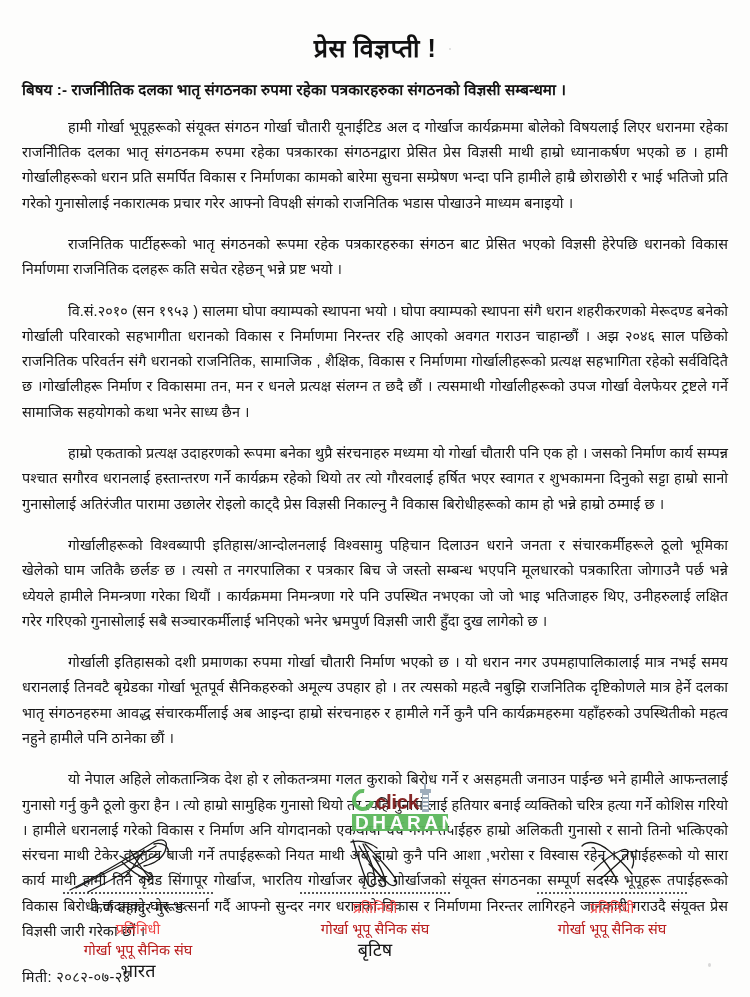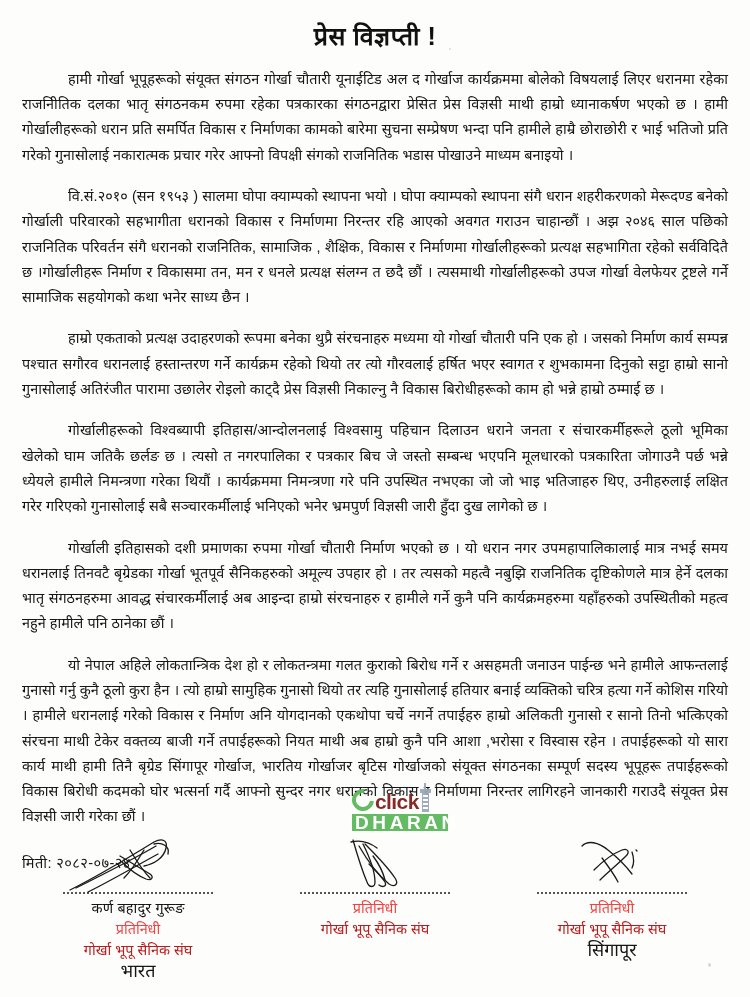--- a/index.html
+++ b/index.html
@@ -11,21 +11,21 @@
     width: 750px; height: 997px;
     font-family: "Liberation Sans", "DejaVu Sans", sans-serif;
     color: #151515;
     position: relative;
     overflow: hidden;
   }
   .page {
     position: relative;
     width: 750px; height: 997px;
     background: #fdfdfc;
-    padding: 0 22px;
+    padding: 12px 22px;
   }
   
   .doc-title {
     text-align: center;
     font-size: 25px;
     font-weight: bold;
     letter-spacing: 0.5px;
     padding-top: 22px;
     line-height: 1.15;
     color: #111;
@@ -165,23 +165,25 @@
   
   .speck { position: absolute; background: #d8d8d8; border-radius: 50%; }
 </style>
 </head>
 <body>
 
 <div class="page">
 
   <div class="doc-title">प्रेस विज्ञप्ती !</div>
 
+  <div class="subject-line">बिषय :- राजनीितिक दलका भातृ संगठनका रुपमा रहेका पत्रकारहरुका संगठनको विज्ञसी सम्बन्धमा ।</div>
 
   <div class="body-block">
     <p class="para">हामी गोर्खा भूपूहरूको संयूक्त संगठन गोर्खा चौतारी यूनाईटिड अल द गोर्खाज कार्यक्रममा बोलेको विषयलाई लिएर धरानमा रहेका राजनीितिक दलका भातृ संगठनकम रुपमा रहेका पत्रकारका संगठनद्वारा प्रेसित प्रेस विज्ञसी माथी हाम्रो ध्यानाकर्षण भएको छ । हामी गोर्खालीहरूको धरान प्रति समर्पित विकास र निर्माणका कामको बारेमा सुचना सम्प्रेषण भन्दा पनि हामीले हाम्रै छोराछोरी र भाई भतिजो प्रति गरेको गुनासोलाई नकारात्मक प्रचार गरेर आफ्नो विपक्षी संगको राजनितिक भडास पोखाउने माध्यम बनाइयो ।</p>
+    <p class="para">राजनितिक पार्टीहरूको भातृ संगठनको रूपमा रहेक पत्रकारहरुका संगठन बाट प्रेसित भएको विज्ञसी हेरेपछि धरानको विकास निर्माणमा राजनितिक दलहरू कति सचेत रहेछन् भन्ने प्रष्ट भयो ।</p>
     <p class="para">वि.सं.२०१० (सन १९५३ ) सालमा घोपा क्याम्पको स्थापना भयो । घोपा क्याम्पको स्थापना संगै धरान शहरीकरणको मेरूदण्ड बनेको गोर्खाली परिवारको सहभागीता धरानको विकास र निर्माणमा निरन्तर रहि आएको अवगत गराउन चाहान्छौं । अझ २०४६ साल पछिको राजनितिक परिवर्तन संगै धरानको राजनितिक, सामाजिक , शैक्षिक, विकास र निर्माणमा गोर्खालीहरूको प्रत्यक्ष सहभागिता रहेको सर्वविदितै छ ।गोर्खालीहरू निर्माण र विकासमा तन, मन र धनले प्रत्यक्ष संलग्न त छदै छौं । त्यसमाथी गोर्खालीहरूको उपज गोर्खा वेलफेयर ट्रष्टले गर्ने सामाजिक सहयोगको कथा भनेर साध्य छैन ।</p>
     <p class="para">हाम्रो एकताको प्रत्यक्ष उदाहरणको रूपमा बनेका थुप्रै संरचनाहरु मध्यमा यो गोर्खा चौतारी पनि एक हो । जसको निर्माण कार्य सम्पन्न पश्चात सगौरव धरानलाई हस्तान्तरण गर्ने कार्यक्रम रहेको थियो तर त्यो गौरवलाई हर्षित भएर स्वागत र शुभकामना दिनुको सट्टा हाम्रो सानो गुनासोलाई अतिरंजीत पारामा उछालेर रोइलो काट्दै प्रेस विज्ञसी निकाल्नु नै विकास बिरोधीहरूको काम हो भन्ने हाम्रो ठम्माई छ ।</p>
     <p class="para">गोर्खालीहरूको विश्वब्यापी इतिहास/आन्दोलनलाई विश्वसामु पहिचान दिलाउन धराने जनता र संचारकर्मीहरूले ठूलो भूमिका खेलेको घाम जतिकै छर्लङ छ । त्यसो त नगरपालिका र पत्रकार बिच जे जस्तो सम्बन्ध भएपनि मूलधारको पत्रकारिता जोगाउनै पर्छ भन्ने ध्येयले हामीले निमन्त्रणा गरेका थियौं । कार्यक्रममा निमन्त्रणा गरे पनि उपस्थित नभएका जो जो भाइ भतिजाहरु थिए, उनीहरुलाई लक्षित गरेर गरिएको गुनासोलाई सबै सञ्चारकर्मीलाई भनिएको भनेर भ्रमपुर्ण विज्ञसी जारी हुँदा दुख लागेको छ ।</p>
     <p class="para">गोर्खाली इतिहासको दशी प्रमाणका रुपमा गोर्खा चौतारी निर्माण भएको छ । यो धरान नगर उपमहापालिकालाई मात्र नभई समय धरानलाई तिनवटै बृग्रेडका गोर्खा भूतपूर्व सैनिकहरुको अमूल्य उपहार हो । तर त्यसको महत्वै नबुझि राजनितिक दृष्टिकोणले मात्र हेर्ने दलका भातृ संगठनहरुमा आवद्ध संचारकर्मीलाई अब आइन्दा हाम्रो संरचनाहरु र हामीले गर्ने कुनै पनि कार्यक्रमहरुमा यहाँहरुको उपस्थितीको महत्व नहुने हामीले पनि ठानेका छौं ।</p>
     <p class="para">यो नेपाल अहिले लोकतान्त्रिक देश हो र लोकतन्त्रमा गलत कुराको बिरोध गर्ने र असहमती जनाउन पाईन्छ भने हामीले आफन्तलाई गुनासो गर्नु कुनै ठूलो कुरा हैन । त्यो हाम्रो सामुहिक गुनासो थियो तर त्यहि गुनासोलाई हतियार बनाई व्यक्तिको चरित्र हत्या गर्ने कोशिस गरियो । हामीले धरानलाई गरेको विकास र निर्माण अनि योगदानको एकथोपा चर्चे नगर्ने तपाईहरु हाम्रो अलिकती गुनासो र सानो तिनो भत्किएको संरचना माथी टेकेर वक्तव्य बाजी गर्ने तपाईहरूको नियत माथी अब हाम्रो कुनै पनि आशा ,भरोसा र विस्वास रहेन । तपाईहरूको यो सारा कार्य माथी हामी तिनै बृग्रेड सिंगापूर गोर्खाज, भारतिय गोर्खाजर बृटिस गोर्खाजको संयूक्त संगठनका सम्पूर्ण सदस्य भूपूहरू तपाईहरूको विकास बिरोधी कदमको घोर भत्सर्ना गर्दै आफ्नो सुन्दर नगर धरानको विकास र निर्माणमा निरन्तर लागिरहने जानकारी गराउदै संयूक्त प्रेस विज्ञसी जारी गरेका छौं ।</p>
   </div>
 
   <div class="date-line">मिती: २०८२-०७-२४</div>
 
   <div class="watermark">
@@ -233,38 +235,38 @@
             <path d="M64 10 C72 24, 82 38, 94 48 C100 52, 104 48, 100 42 C92 30, 80 18, 70 8"></path>
             <path d="M74 28 C80 34, 86 40, 90 46 C92 50, 88 52, 84 49"></path>
             <path d="M78 20 C84 28, 88 36, 90 44"></path>
             <path d="M56 6 C64 4, 74 6, 82 12"></path>
           </g>
         </svg>
       </div>
       <div class="sig-rule"></div>
       <div class="sig-role">प्रतिनिधी</div>
       <div class="sig-org">गोर्खा भूपू सैनिक संघ</div>
+      <div class="sig-country">बृटिष</div>
     </div>
 
     <div class="sig-col">
       <div class="sig-scribble">
         <svg width="160" height="58" viewBox="0 0 160 58">
           <g fill="none" stroke="#1a1a1a" stroke-width="1.3" stroke-linecap="round">
             <path d="M50 10 C56 4, 66 6, 76 14 C86 22, 94 30, 100 38"></path>
             <path d="M62 34 C70 26, 80 18, 90 14 C96 12, 98 16, 94 20 C86 28, 76 36, 68 44"></path>
             <path d="M70 22 C76 30, 82 38, 86 46"></path>
             <path d="M100 16 C102 22, 102 28, 100 32"></path>
             <path d="M104 14 L105 15"></path>
           </g>
         </svg>
       </div>
       <div class="sig-rule"></div>
       <div class="sig-role">प्रतिनिधी</div>
       <div class="sig-org">गोर्खा भूपू सैनिक संघ</div>
-      <div class="sig-country">सिंगापूर</div>
     </div>
 
   </div>
 
   <div class="speck" style="left:708px; top:963px; width:3px; height:4px;"></div>
   <div class="speck" style="left:449px; top:48px; width:2px; height:2px;"></div>
 
 </div>
 
 </body></html>

